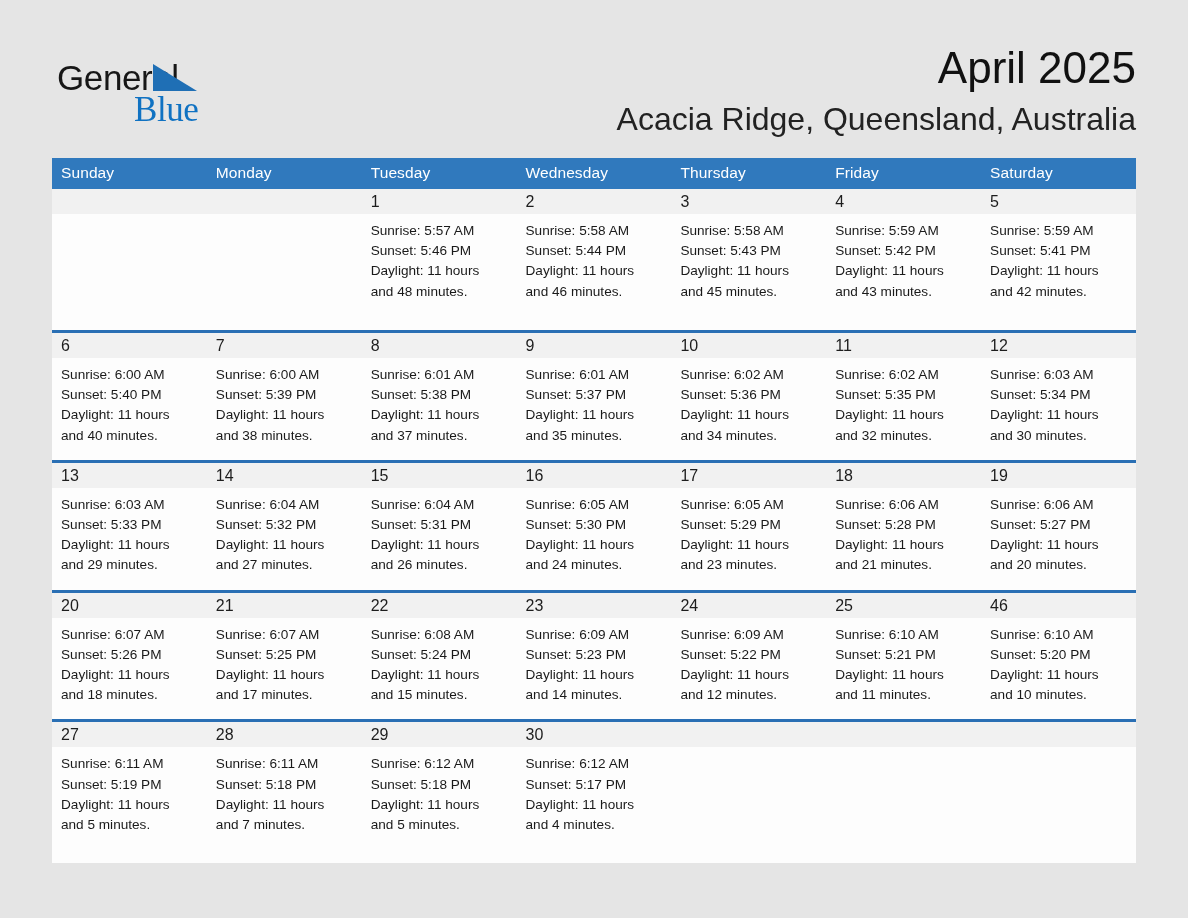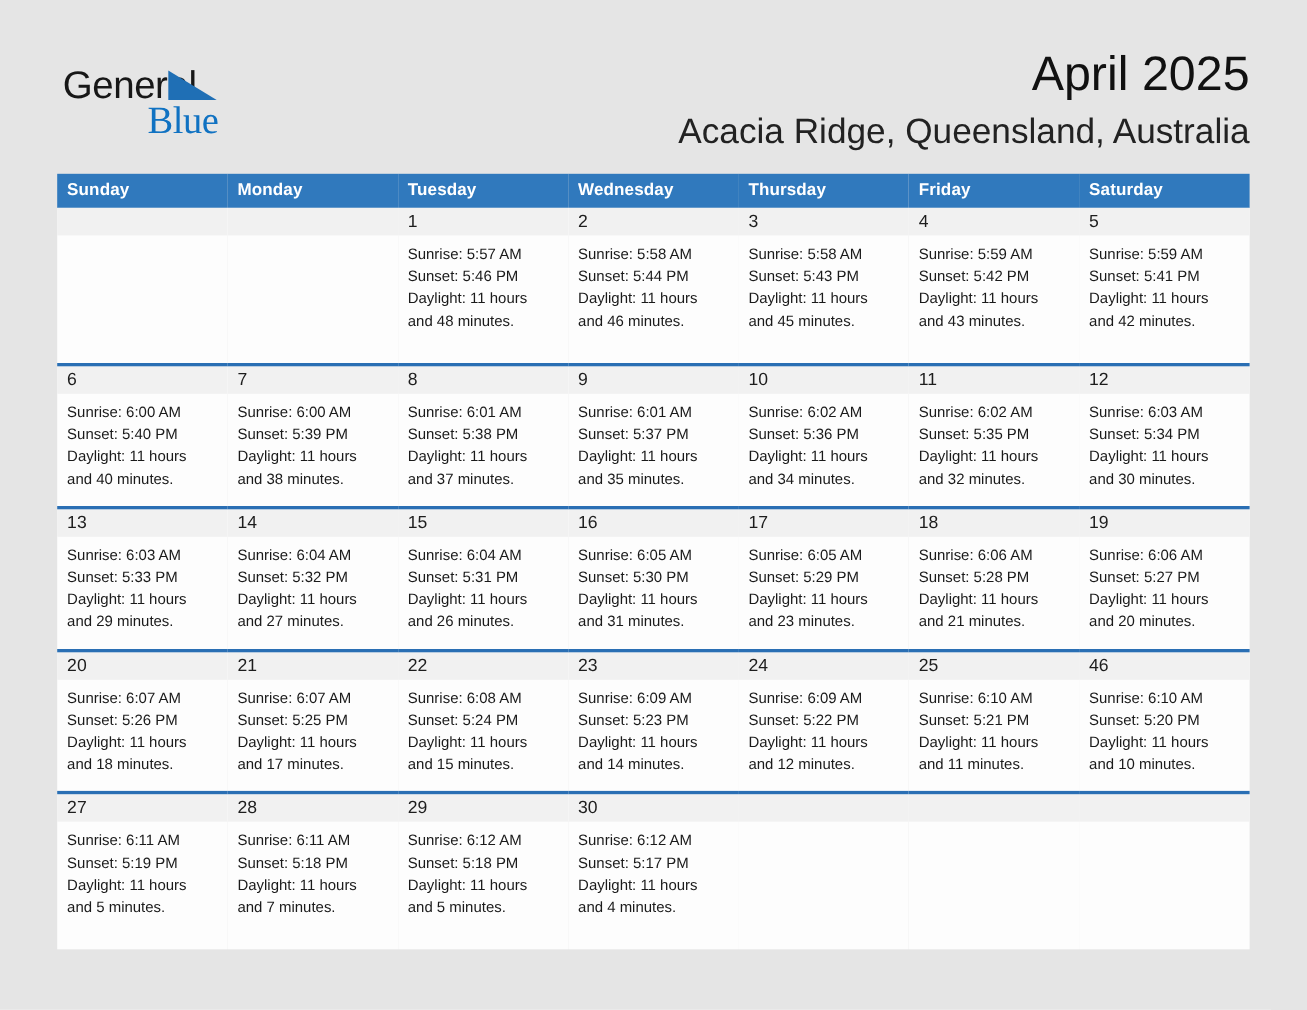--- a/index.html
+++ b/index.html
@@ -92,21 +92,21 @@
     top: 158px;
     width: 1084px;
     border-collapse: collapse;
     table-layout: fixed;
   }
   .calendar col { width: 154.857px; }
 
   .calendar thead th {
     background: #3079bd;
     color: #ffffff;
-    font-weight: bold;
+    font-weight: normal;
     font-size: 15.5px;
     text-align: left;
     padding: 6px 0 7px 9px;
     height: 18px;
     vertical-align: middle;
     letter-spacing: 0.1px;
   }
 
   .week-row td {
     vertical-align: top;
@@ -324,21 +324,21 @@
               <div>Daylight: 11 hours</div>
               <div>and 26 minutes.</div>
             </div>
           </td>
           <td>
             <div class="daynum-band">16</div>
             <div class="cell-body">
               <div>Sunrise: 6:05 AM</div>
               <div>Sunset: 5:30 PM</div>
               <div>Daylight: 11 hours</div>
-              <div>and 31 minutes.</div>
+              <div>and 24 minutes.</div>
             </div>
           </td>
           <td>
             <div class="daynum-band">17</div>
             <div class="cell-body">
               <div>Sunrise: 6:05 AM</div>
               <div>Sunset: 5:29 PM</div>
               <div>Daylight: 11 hours</div>
               <div>and 23 minutes.</div>
             </div>

